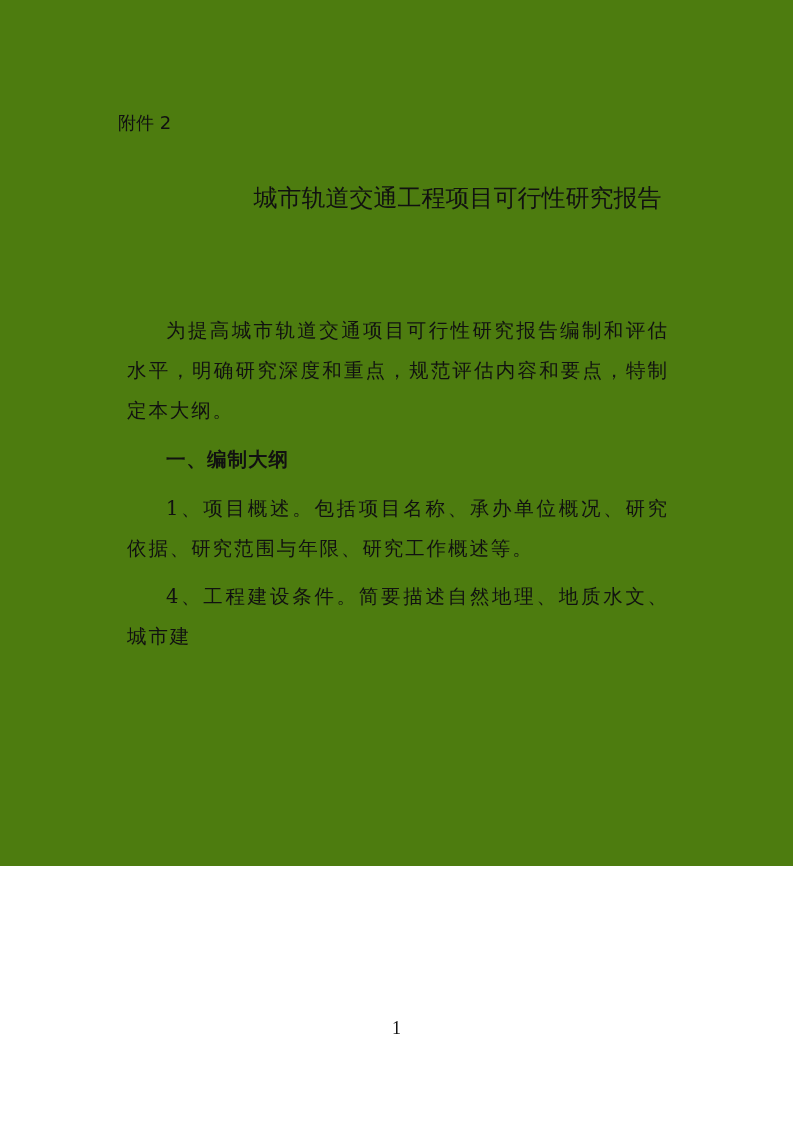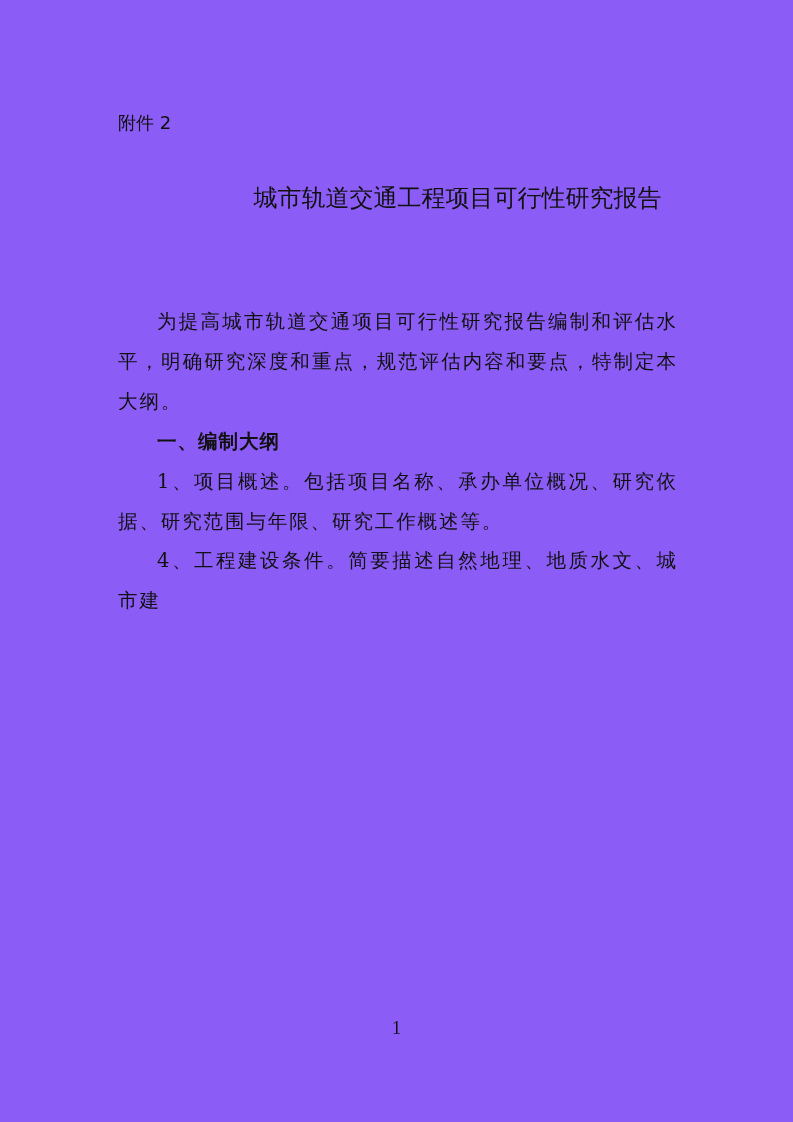--- a/index.html
+++ b/index.html
@@ -1,21 +1,21 @@
 <!DOCTYPE html>
 <html><head>
   <meta charset="utf-8">
   <style>
     html, body { margin: 0; padding: 0; background: #ffffff; }
     body { width: 793px; height: 1122px; position: relative; overflow: hidden; color: #111; }
-    .page { position: absolute; left: 0; top: 0; width: 793px; height: 1122px; background: #8b5cf6; }
+    .page { position: absolute; left: 0; top: 0; width: 793px; height: 866px; background: #4d7c0f; }
     .attach { position: absolute; left: 118px; top: 110px; font-family: "DejaVu Sans", sans-serif; font-size: 18px; line-height: 26px; }
     .title { position: absolute; left: 17px; width: 793px; text-align: center; font-family: "DejaVu Sans", sans-serif; font-size: 24px; line-height: 40px; top: 178px; padding-left: 44px; }
     .body { position: absolute; left: 118px; width: 560px; top: 302px; font-family: "DejaVu Serif", serif; font-size: 19.5px; line-height: 39.9px; letter-spacing: 1.9px; }
-    .body p { margin: 0; text-align: justify; text-align-last: left; }
+    .body p { margin: 9px; text-align: justify; text-align-last: left; }
     .indent { text-indent: 2em; }
     .h1 { font-family: "DejaVu Sans", sans-serif; font-weight: bold; padding-left: 2em; letter-spacing: 1px; }
     .h2 { font-family: "DejaVu Sans", sans-serif; font-weight: bold; padding-left: 1.6em; letter-spacing: 1px; }
     .pagenum { position: absolute; left: 0; width: 793px; text-align: center; top: 1018px; font-family: "Liberation Serif", serif; font-size: 18px; }
   </style>
 </head>
 <body>
 
 <div class="page">
   <div class="attach">附件 2</div>

